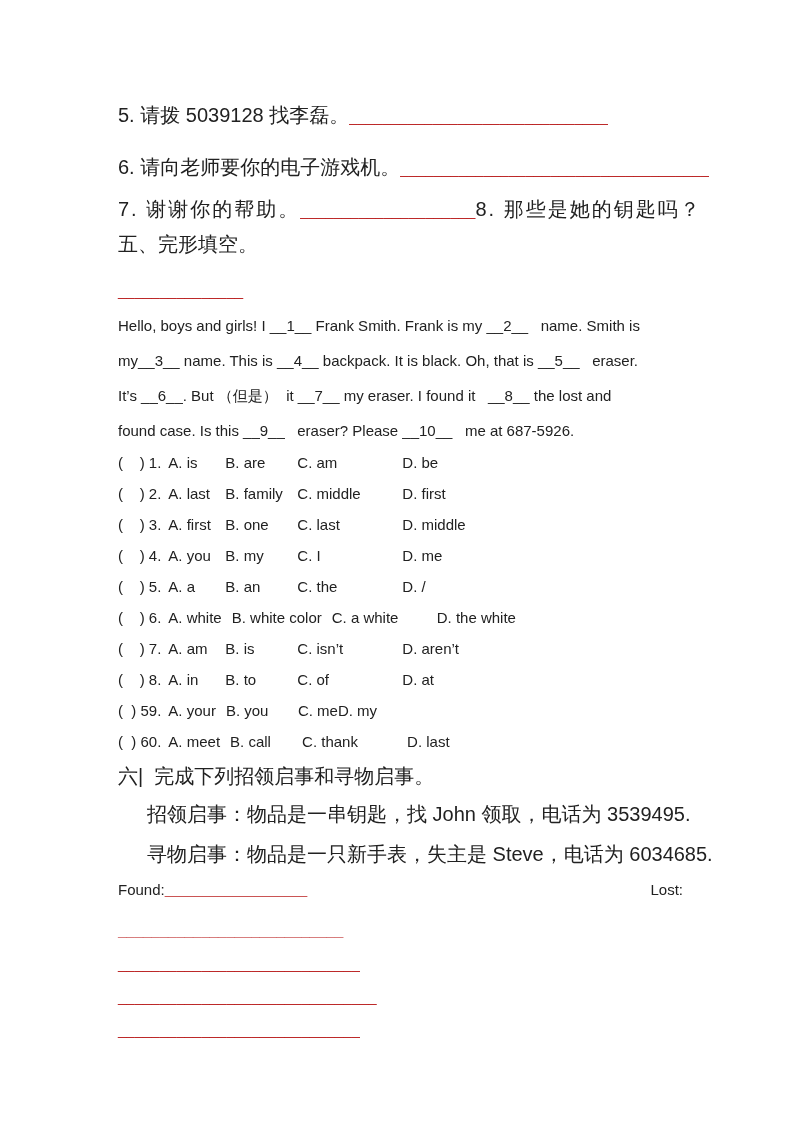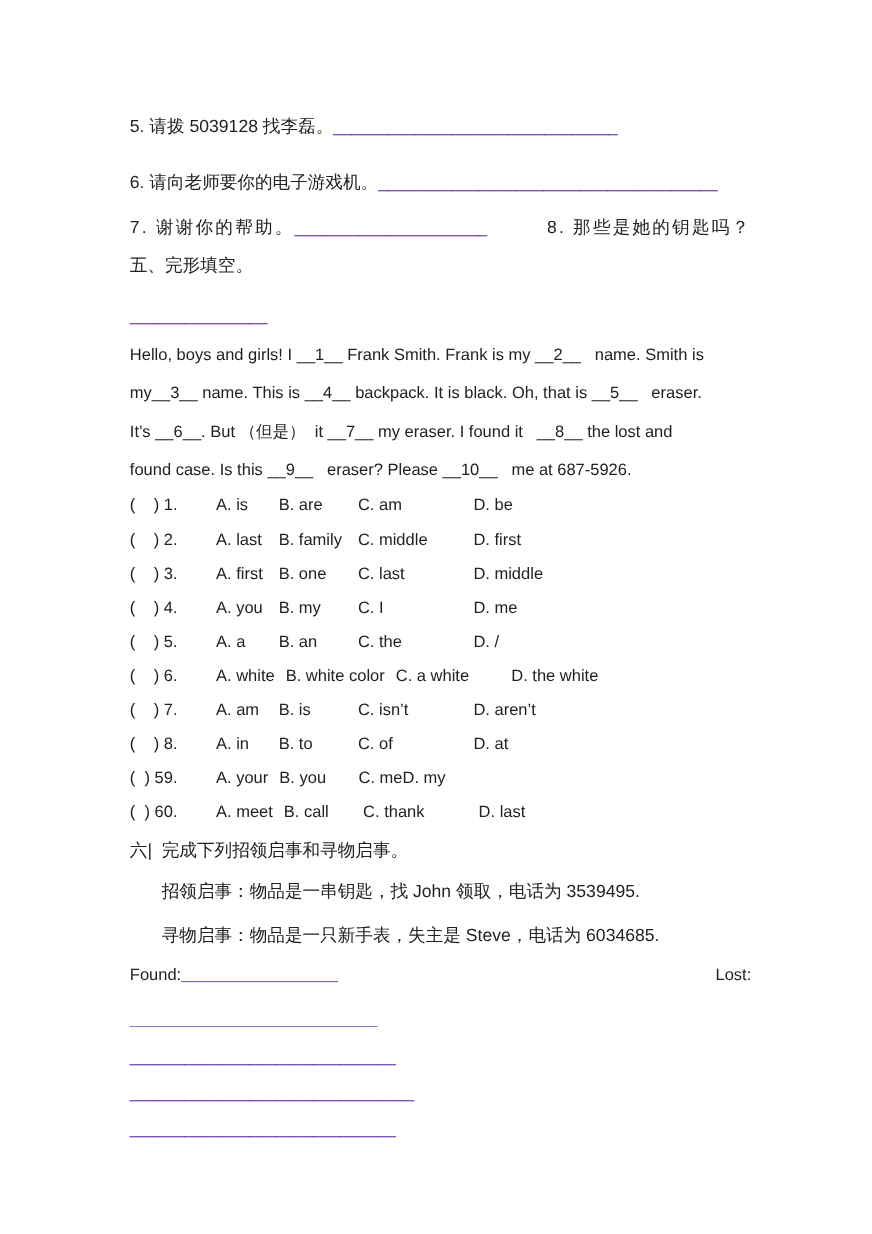--- a/index.html
+++ b/index.html
@@ -5,34 +5,34 @@
   html,body{margin:0;padding:0;background:#ffffff;}
   body{width:793px;height:1122px;overflow:hidden;}
   .page{
     box-sizing:border-box;
     width:793px;height:1122px;
     padding:105px 110px 0 118px;
     font-family:"Liberation Sans","DejaVu Sans",sans-serif;
     font-size:15px;color:#212121;
   }
   .row{line-height:21px;white-space:pre;}
-  .cn{font-size:16px;}
+  .cn{font-size:20px;}
   .sp{letter-spacing:2px;}
-  .blank{letter-spacing:0;color:#4c1d95;}
+  .blank{letter-spacing:0;color:#b91c1c;}
   .flexrow{display:flex;justify-content:space-between;align-items:baseline;}
   #item6{margin-top:30px;}
   #item78{margin-top:20px;}
   #item8blank{margin-top:25px;}
   #h5{margin-top:13px;}
   .p-line{margin-top:14px;line-height:21px;white-space:pre;}
   .mc-row{margin-top:10px;line-height:21px;white-space:pre;}
   #q1{margin-top:11px;}
   .lead{white-space:pre;margin-right:7px;}
   .opt{display:inline-block;white-space:pre;}
-  .o1{min-width:47px;padding-right:10px;margin-left:28px;}
+  .o1{min-width:47px;padding-right:10px;}
   .o2{min-width:62px;padding-right:10px;}
   .o3{min-width:85px;padding-right:20px;}
   #h6{margin-top:14px;}
   .notice{margin-left:29px;line-height:22px;white-space:pre;}
   #notice1{margin-top:16px;}
   #notice2{margin-top:18px;}
   #foundrow{margin-top:14px;}
   #foundrow .blank{margin-left:0;font-family:Liberation Serif, serif;}
   .wline{margin-top:12px;line-height:21px;white-space:pre;}
   #w1{margin-top:19px;font-weight:bold;}

